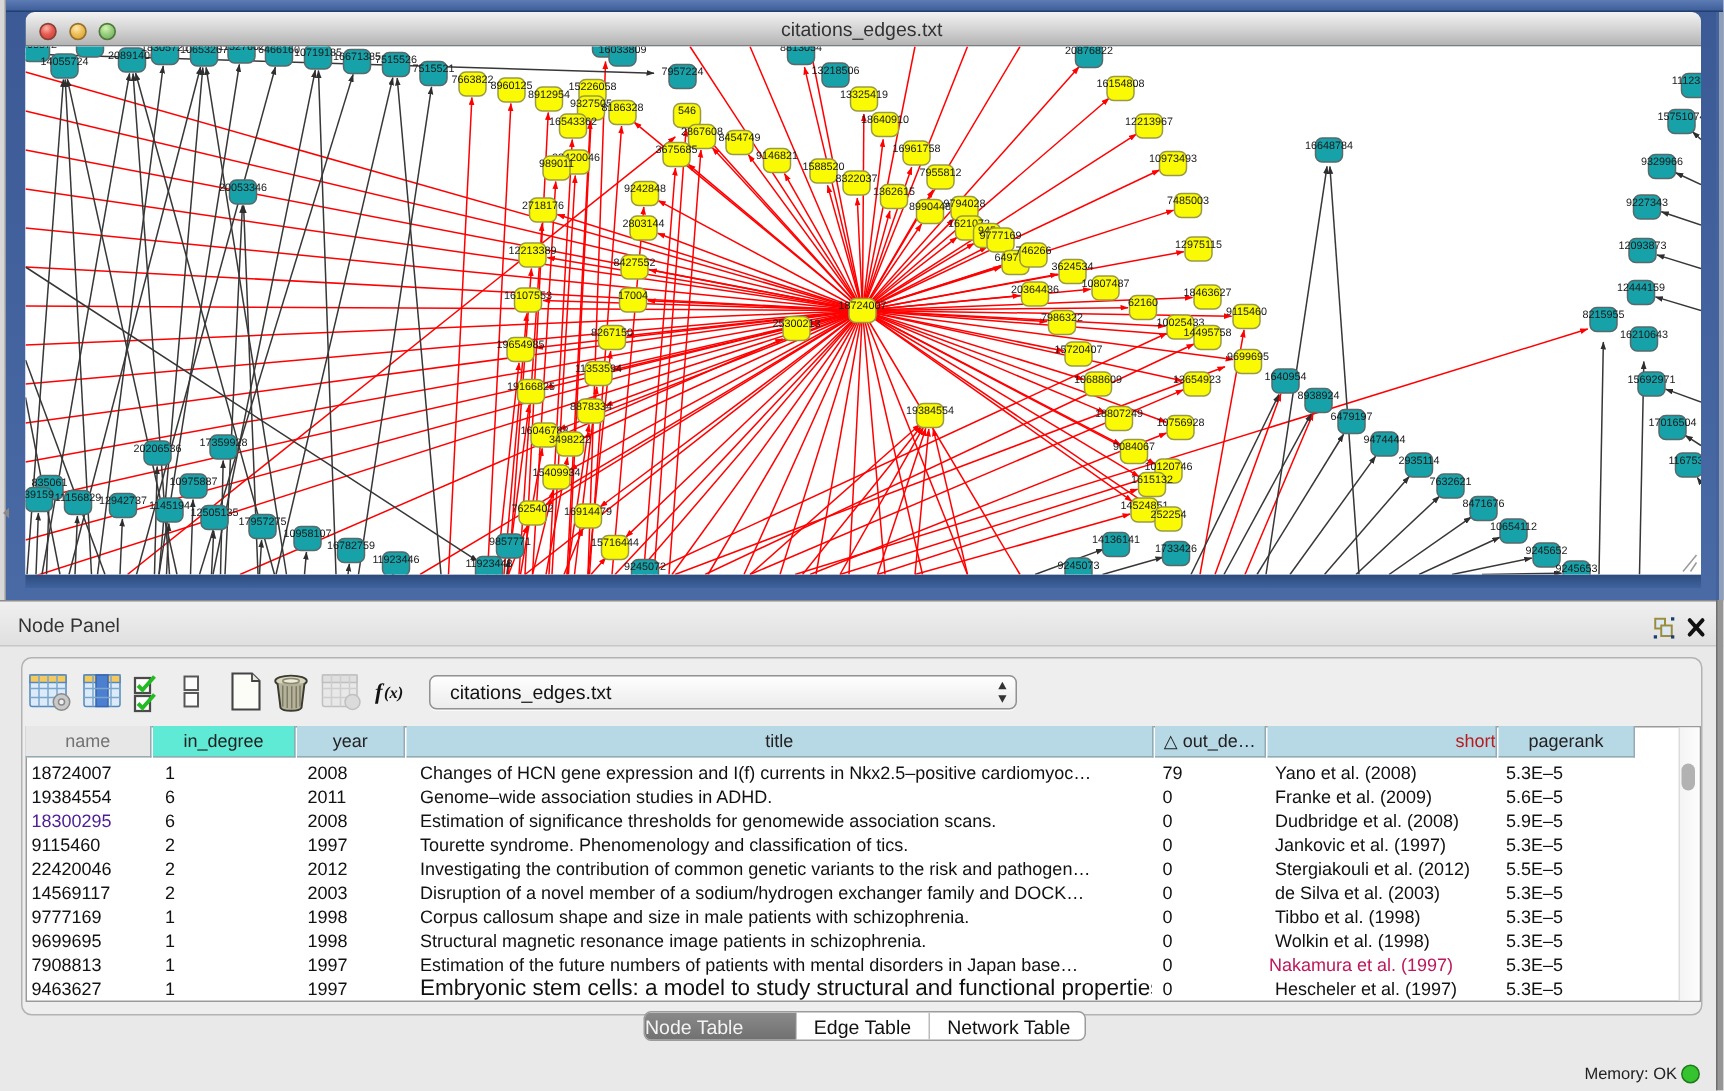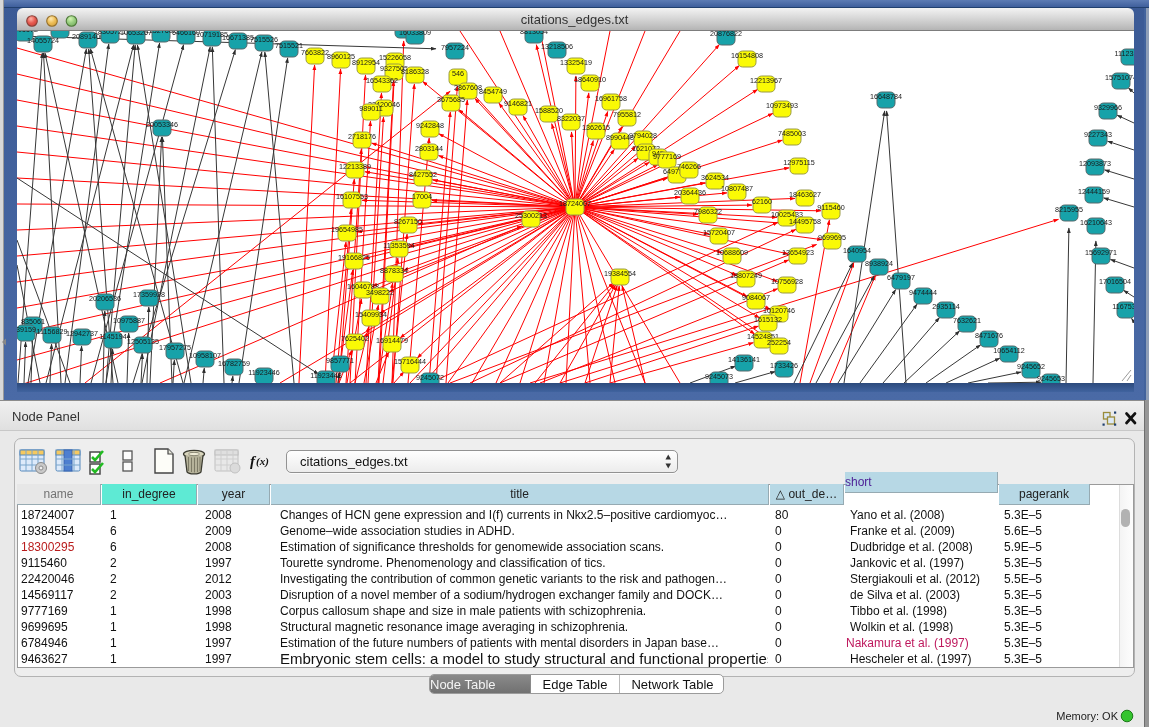--- a/index.html
+++ b/index.html
@@ -556,37 +556,37 @@
 
 <div class="abs" style="left:286px;top:450px;width:392px;height:23px;background:linear-gradient(#fefefe,#ececec);border:1px solid #929292;border-radius:5px;box-shadow:0 1px 0 rgba(255,255,255,.7)"></div>
 <div class="abs" style="left:300px;top:454px;font-size:13px;color:#111">citations_edges.txt</div>
 
 <div class="abs" style="left:17px;top:484px;width:1117px;height:184px;background:#fff;border:1px solid #9a9a9a"></div>
 <div style="position:absolute;left:17px;top:484px;width:84px;height:21px;background:#e7e7e7;border-right:1px solid #96aab2;border-bottom:1px solid #96aab2;font-size:12px;color:#737373;text-align:center;line-height:21px;overflow:hidden;white-space:nowrap">name</div>
 <div style="position:absolute;left:102px;top:484px;width:95px;height:21px;background:#5eead4;border-right:1px solid #96aab2;border-bottom:1px solid #96aab2;font-size:12px;color:#222;text-align:center;line-height:21px;overflow:hidden;white-space:nowrap">in_degree</div>
 <div style="position:absolute;left:198px;top:484px;width:72px;height:21px;background:#b7d8e5;border-right:1px solid #96aab2;border-bottom:1px solid #96aab2;font-size:12px;color:#222;text-align:center;line-height:21px;overflow:hidden;white-space:nowrap">year</div>
 <div style="position:absolute;left:271px;top:484px;width:498px;height:21px;background:#b7d8e5;border-right:1px solid #96aab2;border-bottom:1px solid #96aab2;font-size:12px;color:#222;text-align:center;line-height:21px;overflow:hidden;white-space:nowrap">title</div>
 <div style="position:absolute;left:770px;top:484px;width:74px;height:21px;background:#b7d8e5;border-right:1px solid #96aab2;border-bottom:1px solid #96aab2;font-size:12px;color:#222;text-align:center;line-height:21px;overflow:hidden;white-space:nowrap">△ out_de…</div>
-<div style="position:absolute;left:845px;top:472px;width:153px;height:21px;background:#b7d8e5;border-right:1px solid #96aab2;border-bottom:1px solid #96aab2;font-size:12px;color:#4c1d95;text-align:left;line-height:21px;overflow:hidden;white-space:nowrap">short</div>
+<div style="position:absolute;left:845px;top:484px;width:153px;height:21px;background:#b7d8e5;border-right:1px solid #96aab2;border-bottom:1px solid #96aab2;font-size:12px;color:#b91c1c;text-align:right;line-height:21px;overflow:hidden;white-space:nowrap">short</div>
 <div style="position:absolute;left:999px;top:484px;width:91px;height:21px;background:#b7d8e5;border-right:1px solid #96aab2;border-bottom:1px solid #96aab2;font-size:12px;color:#222;text-align:center;line-height:21px;overflow:hidden;white-space:nowrap">pagerank</div>
 <div style="position:absolute;left:21px;top:507px;width:79px;height:16px;font-size:12px;color:#111;line-height:16px;overflow:hidden;white-space:nowrap">18724007</div>
 <div style="position:absolute;left:110px;top:507px;width:86px;height:16px;font-size:12px;color:#111;line-height:16px;overflow:hidden;white-space:nowrap">1</div>
 <div style="position:absolute;left:205px;top:507px;width:64px;height:16px;font-size:12px;color:#111;line-height:16px;overflow:hidden;white-space:nowrap">2008</div>
 <div style="position:absolute;left:280px;top:507px;width:488px;height:16px;font-size:12px;color:#111;line-height:16px;overflow:hidden;white-space:nowrap">Changes of HCN gene expression and I(f) currents in Nkx2.5–positive cardiomyoc…</div>
-<div style="position:absolute;left:775px;top:507px;width:68px;height:16px;font-size:12px;color:#111;line-height:16px;overflow:hidden;white-space:nowrap">80</div>
+<div style="position:absolute;left:775px;top:507px;width:68px;height:16px;font-size:12px;color:#111;line-height:16px;overflow:hidden;white-space:nowrap">79</div>
 <div style="position:absolute;left:850px;top:507px;width:147px;height:16px;font-size:12px;color:#111;line-height:16px;overflow:hidden;white-space:nowrap">Yano et al. (2008)</div>
 <div style="position:absolute;left:1004px;top:507px;width:85px;height:16px;font-size:12px;color:#111;line-height:16px;overflow:hidden;white-space:nowrap">5.3E–5</div>
 <div style="position:absolute;left:21px;top:523px;width:79px;height:16px;font-size:12px;color:#111;line-height:16px;overflow:hidden;white-space:nowrap">19384554</div>
 <div style="position:absolute;left:110px;top:523px;width:86px;height:16px;font-size:12px;color:#111;line-height:16px;overflow:hidden;white-space:nowrap">6</div>
-<div style="position:absolute;left:205px;top:523px;width:64px;height:16px;font-size:12px;color:#111;line-height:16px;overflow:hidden;white-space:nowrap">2009</div>
+<div style="position:absolute;left:205px;top:523px;width:64px;height:16px;font-size:12px;color:#111;line-height:16px;overflow:hidden;white-space:nowrap">2011</div>
 <div style="position:absolute;left:280px;top:523px;width:488px;height:16px;font-size:12px;color:#111;line-height:16px;overflow:hidden;white-space:nowrap">Genome–wide association studies in ADHD.</div>
 <div style="position:absolute;left:775px;top:523px;width:68px;height:16px;font-size:12px;color:#111;line-height:16px;overflow:hidden;white-space:nowrap">0</div>
 <div style="position:absolute;left:850px;top:523px;width:147px;height:16px;font-size:12px;color:#111;line-height:16px;overflow:hidden;white-space:nowrap">Franke et al. (2009)</div>
 <div style="position:absolute;left:1004px;top:523px;width:85px;height:16px;font-size:12px;color:#111;line-height:16px;overflow:hidden;white-space:nowrap">5.6E–5</div>
-<div style="position:absolute;left:21px;top:539px;width:79px;height:16px;font-size:12px;color:#b91c1c;line-height:16px;overflow:hidden;white-space:nowrap">18300295</div>
+<div style="position:absolute;left:21px;top:539px;width:79px;height:16px;font-size:12px;color:#4c1d95;line-height:16px;overflow:hidden;white-space:nowrap">18300295</div>
 <div style="position:absolute;left:110px;top:539px;width:86px;height:16px;font-size:12px;color:#111;line-height:16px;overflow:hidden;white-space:nowrap">6</div>
 <div style="position:absolute;left:205px;top:539px;width:64px;height:16px;font-size:12px;color:#111;line-height:16px;overflow:hidden;white-space:nowrap">2008</div>
 <div style="position:absolute;left:280px;top:539px;width:488px;height:16px;font-size:12px;color:#111;line-height:16px;overflow:hidden;white-space:nowrap">Estimation of significance thresholds for genomewide association scans.</div>
 <div style="position:absolute;left:775px;top:539px;width:68px;height:16px;font-size:12px;color:#111;line-height:16px;overflow:hidden;white-space:nowrap">0</div>
 <div style="position:absolute;left:850px;top:539px;width:147px;height:16px;font-size:12px;color:#111;line-height:16px;overflow:hidden;white-space:nowrap">Dudbridge et al. (2008)</div>
 <div style="position:absolute;left:1004px;top:539px;width:85px;height:16px;font-size:12px;color:#111;line-height:16px;overflow:hidden;white-space:nowrap">5.9E–5</div>
 <div style="position:absolute;left:21px;top:555px;width:79px;height:16px;font-size:12px;color:#111;line-height:16px;overflow:hidden;white-space:nowrap">9115460</div>
 <div style="position:absolute;left:110px;top:555px;width:86px;height:16px;font-size:12px;color:#111;line-height:16px;overflow:hidden;white-space:nowrap">2</div>
 <div style="position:absolute;left:205px;top:555px;width:64px;height:16px;font-size:12px;color:#111;line-height:16px;overflow:hidden;white-space:nowrap">1997</div>
 <div style="position:absolute;left:280px;top:555px;width:488px;height:16px;font-size:12px;color:#111;line-height:16px;overflow:hidden;white-space:nowrap">Tourette syndrome. Phenomenology and classification of tics.</div>
@@ -610,25 +610,25 @@
 <div style="position:absolute;left:21px;top:603px;width:79px;height:16px;font-size:12px;color:#111;line-height:16px;overflow:hidden;white-space:nowrap">9777169</div>
 <div style="position:absolute;left:110px;top:603px;width:86px;height:16px;font-size:12px;color:#111;line-height:16px;overflow:hidden;white-space:nowrap">1</div>
 <div style="position:absolute;left:205px;top:603px;width:64px;height:16px;font-size:12px;color:#111;line-height:16px;overflow:hidden;white-space:nowrap">1998</div>
 <div style="position:absolute;left:280px;top:603px;width:488px;height:16px;font-size:12px;color:#111;line-height:16px;overflow:hidden;white-space:nowrap">Corpus callosum shape and size in male patients with schizophrenia.</div>
 <div style="position:absolute;left:775px;top:603px;width:68px;height:16px;font-size:12px;color:#111;line-height:16px;overflow:hidden;white-space:nowrap">0</div>
 <div style="position:absolute;left:850px;top:603px;width:147px;height:16px;font-size:12px;color:#111;line-height:16px;overflow:hidden;white-space:nowrap">Tibbo et al. (1998)</div>
 <div style="position:absolute;left:1004px;top:603px;width:85px;height:16px;font-size:12px;color:#111;line-height:16px;overflow:hidden;white-space:nowrap">5.3E–5</div>
 <div style="position:absolute;left:21px;top:619px;width:79px;height:16px;font-size:12px;color:#111;line-height:16px;overflow:hidden;white-space:nowrap">9699695</div>
 <div style="position:absolute;left:110px;top:619px;width:86px;height:16px;font-size:12px;color:#111;line-height:16px;overflow:hidden;white-space:nowrap">1</div>
 <div style="position:absolute;left:205px;top:619px;width:64px;height:16px;font-size:12px;color:#111;line-height:16px;overflow:hidden;white-space:nowrap">1998</div>
-<div style="position:absolute;left:280px;top:619px;width:488px;height:16px;font-size:12px;color:#111;line-height:16px;overflow:hidden;white-space:nowrap">Structural magnetic resonance image averaging in schizophrenia.</div>
+<div style="position:absolute;left:280px;top:619px;width:488px;height:16px;font-size:12px;color:#111;line-height:16px;overflow:hidden;white-space:nowrap">Structural magnetic resonance image patients in schizophrenia.</div>
 <div style="position:absolute;left:775px;top:619px;width:68px;height:16px;font-size:12px;color:#111;line-height:16px;overflow:hidden;white-space:nowrap">0</div>
 <div style="position:absolute;left:850px;top:619px;width:147px;height:16px;font-size:12px;color:#111;line-height:16px;overflow:hidden;white-space:nowrap">Wolkin et al. (1998)</div>
 <div style="position:absolute;left:1004px;top:619px;width:85px;height:16px;font-size:12px;color:#111;line-height:16px;overflow:hidden;white-space:nowrap">5.3E–5</div>
-<div style="position:absolute;left:21px;top:635px;width:79px;height:16px;font-size:12px;color:#111;line-height:16px;overflow:hidden;white-space:nowrap">6784946</div>
+<div style="position:absolute;left:21px;top:635px;width:79px;height:16px;font-size:12px;color:#111;line-height:16px;overflow:hidden;white-space:nowrap">7908813</div>
 <div style="position:absolute;left:110px;top:635px;width:86px;height:16px;font-size:12px;color:#111;line-height:16px;overflow:hidden;white-space:nowrap">1</div>
 <div style="position:absolute;left:205px;top:635px;width:64px;height:16px;font-size:12px;color:#111;line-height:16px;overflow:hidden;white-space:nowrap">1997</div>
 <div style="position:absolute;left:280px;top:635px;width:488px;height:16px;font-size:12px;color:#111;line-height:16px;overflow:hidden;white-space:nowrap">Estimation of the future numbers of patients with mental disorders in Japan base…</div>
 <div style="position:absolute;left:775px;top:635px;width:68px;height:16px;font-size:12px;color:#111;line-height:16px;overflow:hidden;white-space:nowrap">0</div>
 <div style="position:absolute;left:846px;top:635px;width:147px;height:16px;font-size:12px;color:#be185d;line-height:16px;overflow:hidden;white-space:nowrap">Nakamura et al. (1997)</div>
 <div style="position:absolute;left:1004px;top:635px;width:85px;height:16px;font-size:12px;color:#111;line-height:16px;overflow:hidden;white-space:nowrap">5.3E–5</div>
 <div style="position:absolute;left:21px;top:651px;width:79px;height:16px;font-size:12px;color:#111;line-height:16px;overflow:hidden;white-space:nowrap">9463627</div>
 <div style="position:absolute;left:110px;top:651px;width:86px;height:16px;font-size:12px;color:#111;line-height:16px;overflow:hidden;white-space:nowrap">1</div>
 <div style="position:absolute;left:205px;top:651px;width:64px;height:16px;font-size:12px;color:#111;line-height:16px;overflow:hidden;white-space:nowrap">1997</div>
 <div style="position:absolute;left:280px;top:651px;width:488px;height:16px;font-size:15px;color:#111;line-height:16px;overflow:hidden;white-space:nowrap">Embryonic stem cells: a model to study structural and functional properties in car…</div>

